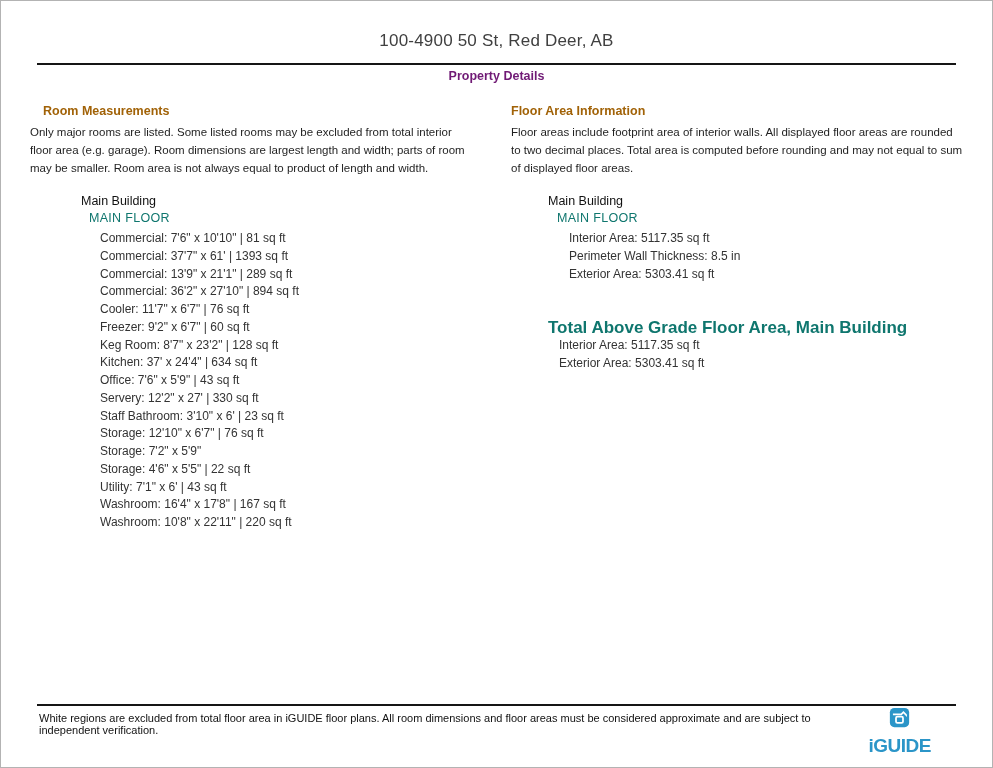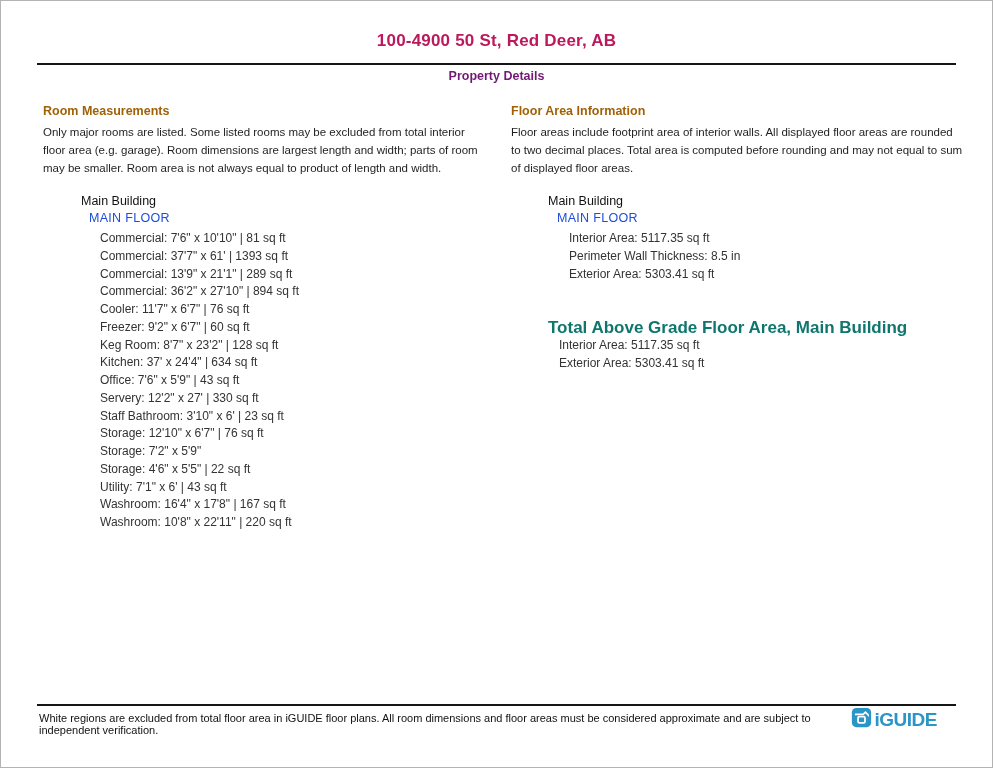--- a/index.html
+++ b/index.html
@@ -12,21 +12,21 @@
   .page {
     position: absolute; left: 0; top: 0;
     width: 993px; height: 768px;
     background: #fff;
     border: 1px solid #b3b3b3;
     overflow: hidden;
   }
   .doc-title {
     position: absolute; left: 0; top: 30px; width: 100%;
     text-align: center;
-    font-size: 17px; font-weight: bold; color: #be185d;
+    font-size: 17px; font-weight: normal; color: #404040;
     letter-spacing: 0.2px;
   }
   .rule {
     position: absolute; left: 36px; right: 36px; height: 2px;
     background: #151515;
   }
   .rule-top { top: 62px; }
   .rule-bottom { top: 703px; }
   .doc-subtitle {
     position: absolute; left: 0; top: 68px; width: 100%;
@@ -36,31 +36,31 @@
   .col-heading {
     position: absolute;
     font-size: 12.5px; font-weight: bold; color: #a16207;
   }
   .col-desc {
     position: absolute;
     font-size: 11.5px; color: #1f1f1f;
     line-height: 18px;
   }
   .left-heading { left: 42px; top: 103px; }
-  .left-desc { left: 42px; top: 122px; width: 446px; }
+  .left-desc { left: 29px; top: 122px; width: 446px; }
   .right-heading { left: 510px; top: 103px; }
   .right-desc { left: 510px; top: 122px; width: 452px; }
 
   .building-name {
     position: absolute;
     font-size: 12.5px; font-weight: normal; color: #111;
   }
   .floor-name {
     position: absolute;
-    font-size: 12.5px; color: #1d4ed8;
+    font-size: 12.5px; color: #0f766e;
     letter-spacing: 0.3px;
   }
   .line-list { position: absolute; }
   .line-list .line-item {
     font-size: 12px; color: #333;
     line-height: 17.75px;
     white-space: nowrap;
   }
   .left-building { left: 80px; top: 193px; }
   .left-floor { left: 88px; top: 210px; }
@@ -75,22 +75,22 @@
     font-size: 17px; font-weight: bold; color: #0f766e;
     white-space: nowrap;
   }
   .total-stats { left: 558px; top: 336px; }
 
   .footer-disclaimer {
     position: absolute; left: 38px; top: 711px; width: 820px;
     font-size: 11px; color: #111;
   }
   .logo {
-    position: absolute; right: 55px; top: 706px;
-    display: flex; align-items: center; gap: 3px;
+    position: absolute; right: 61px; top: 706px;
+    display: flex; align-items: center; gap: 3px; flex-direction: column;
   }
   .logo-icon { display: block; }
   .logo-text {
     font-size: 19px; font-weight: bold; color: #2B95C8;
     letter-spacing: -0.5px;
     line-height: 22px;
   }
 </style>
 </head>
 <body>

